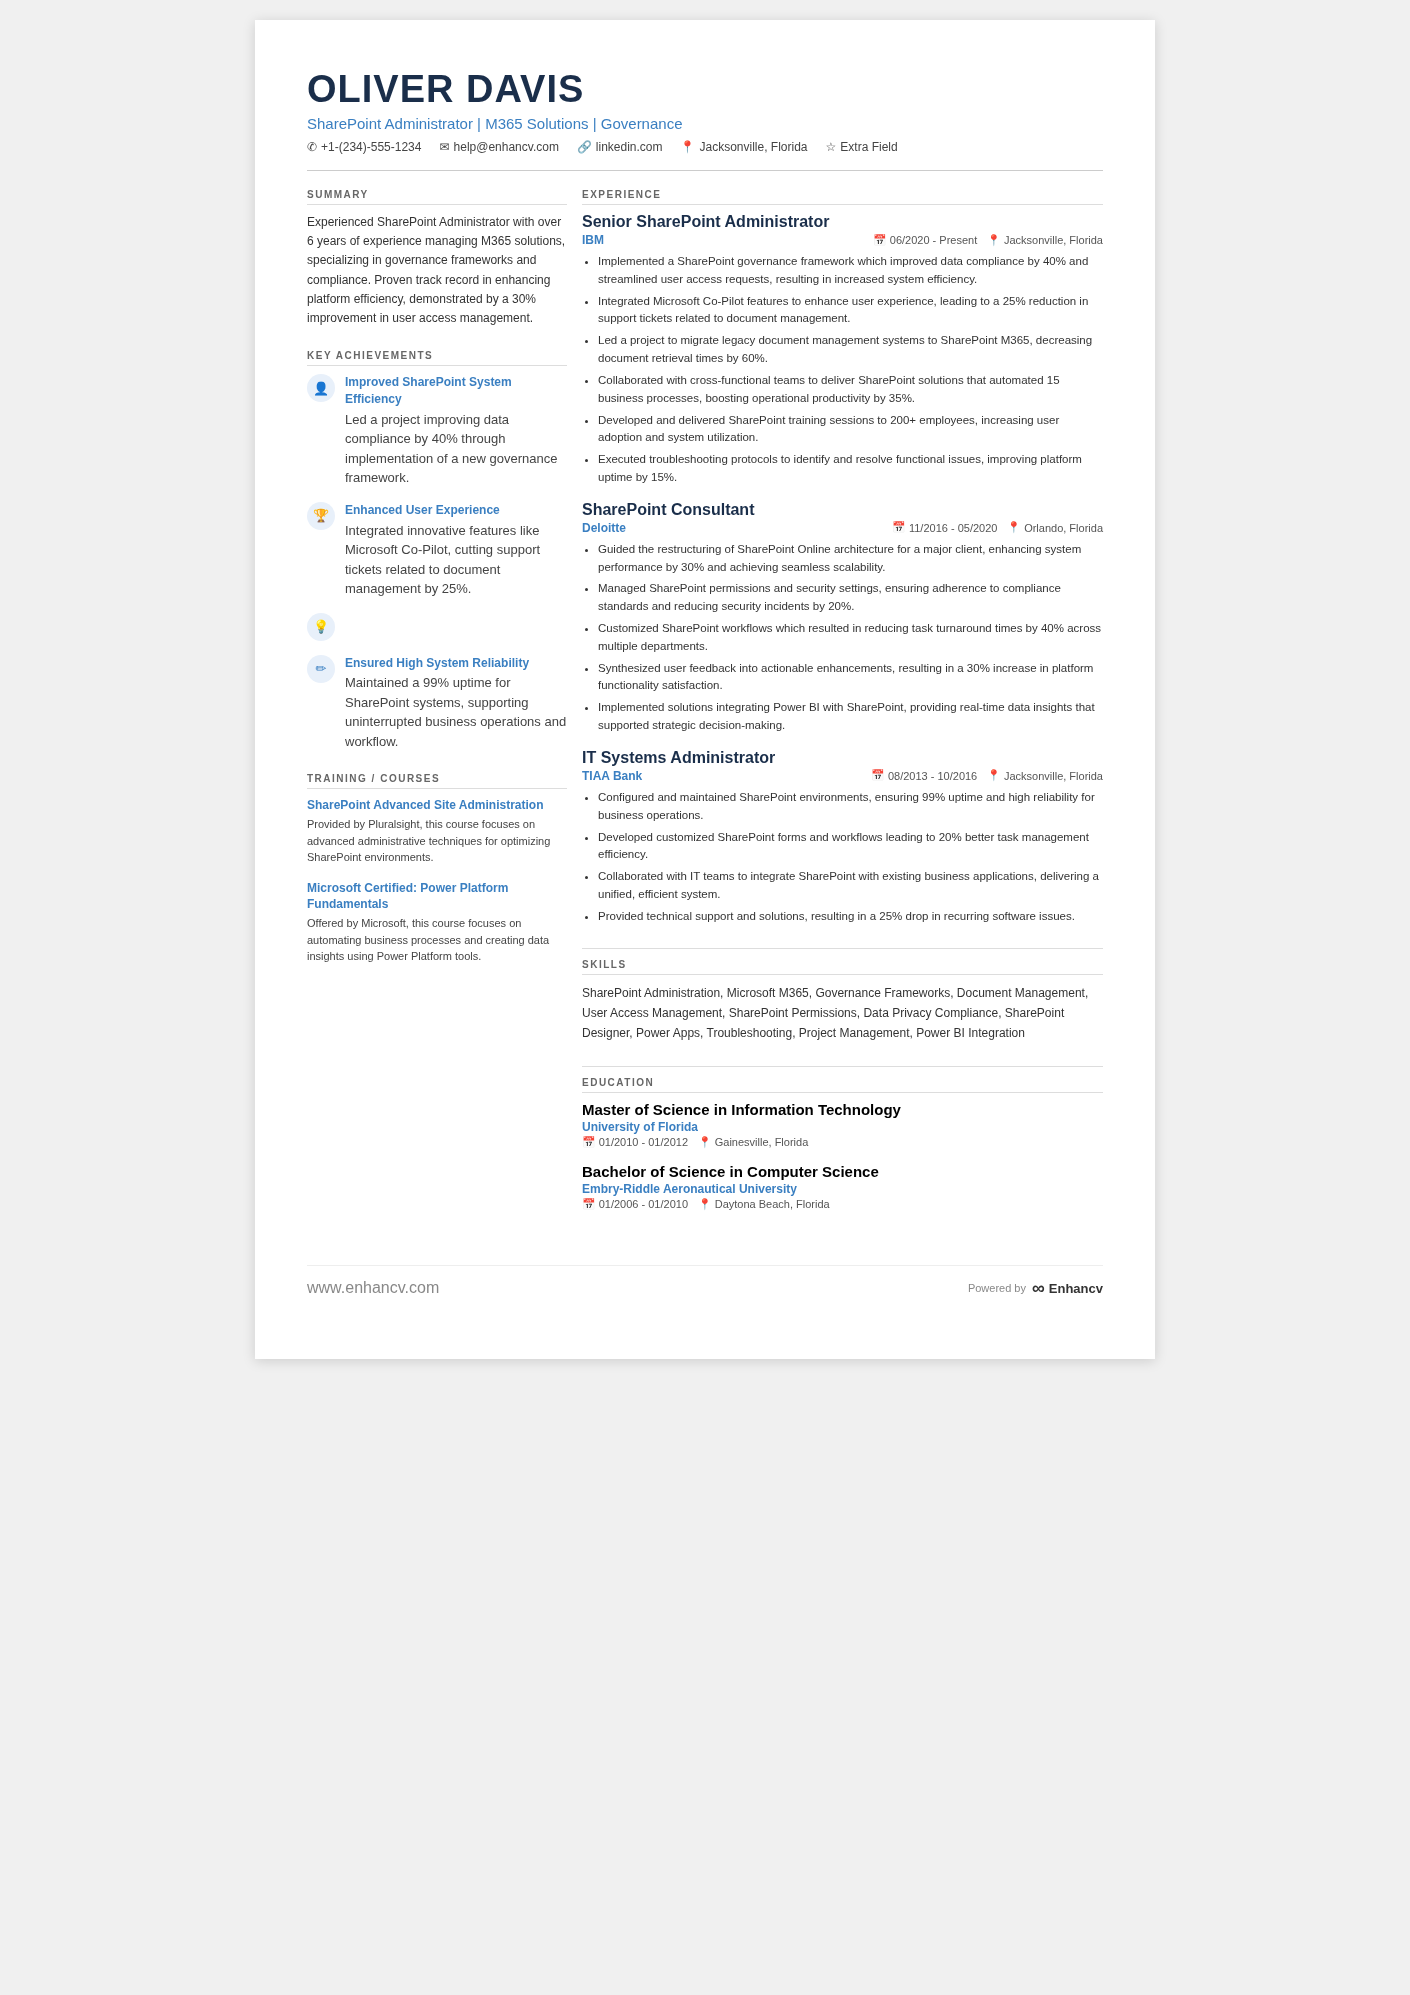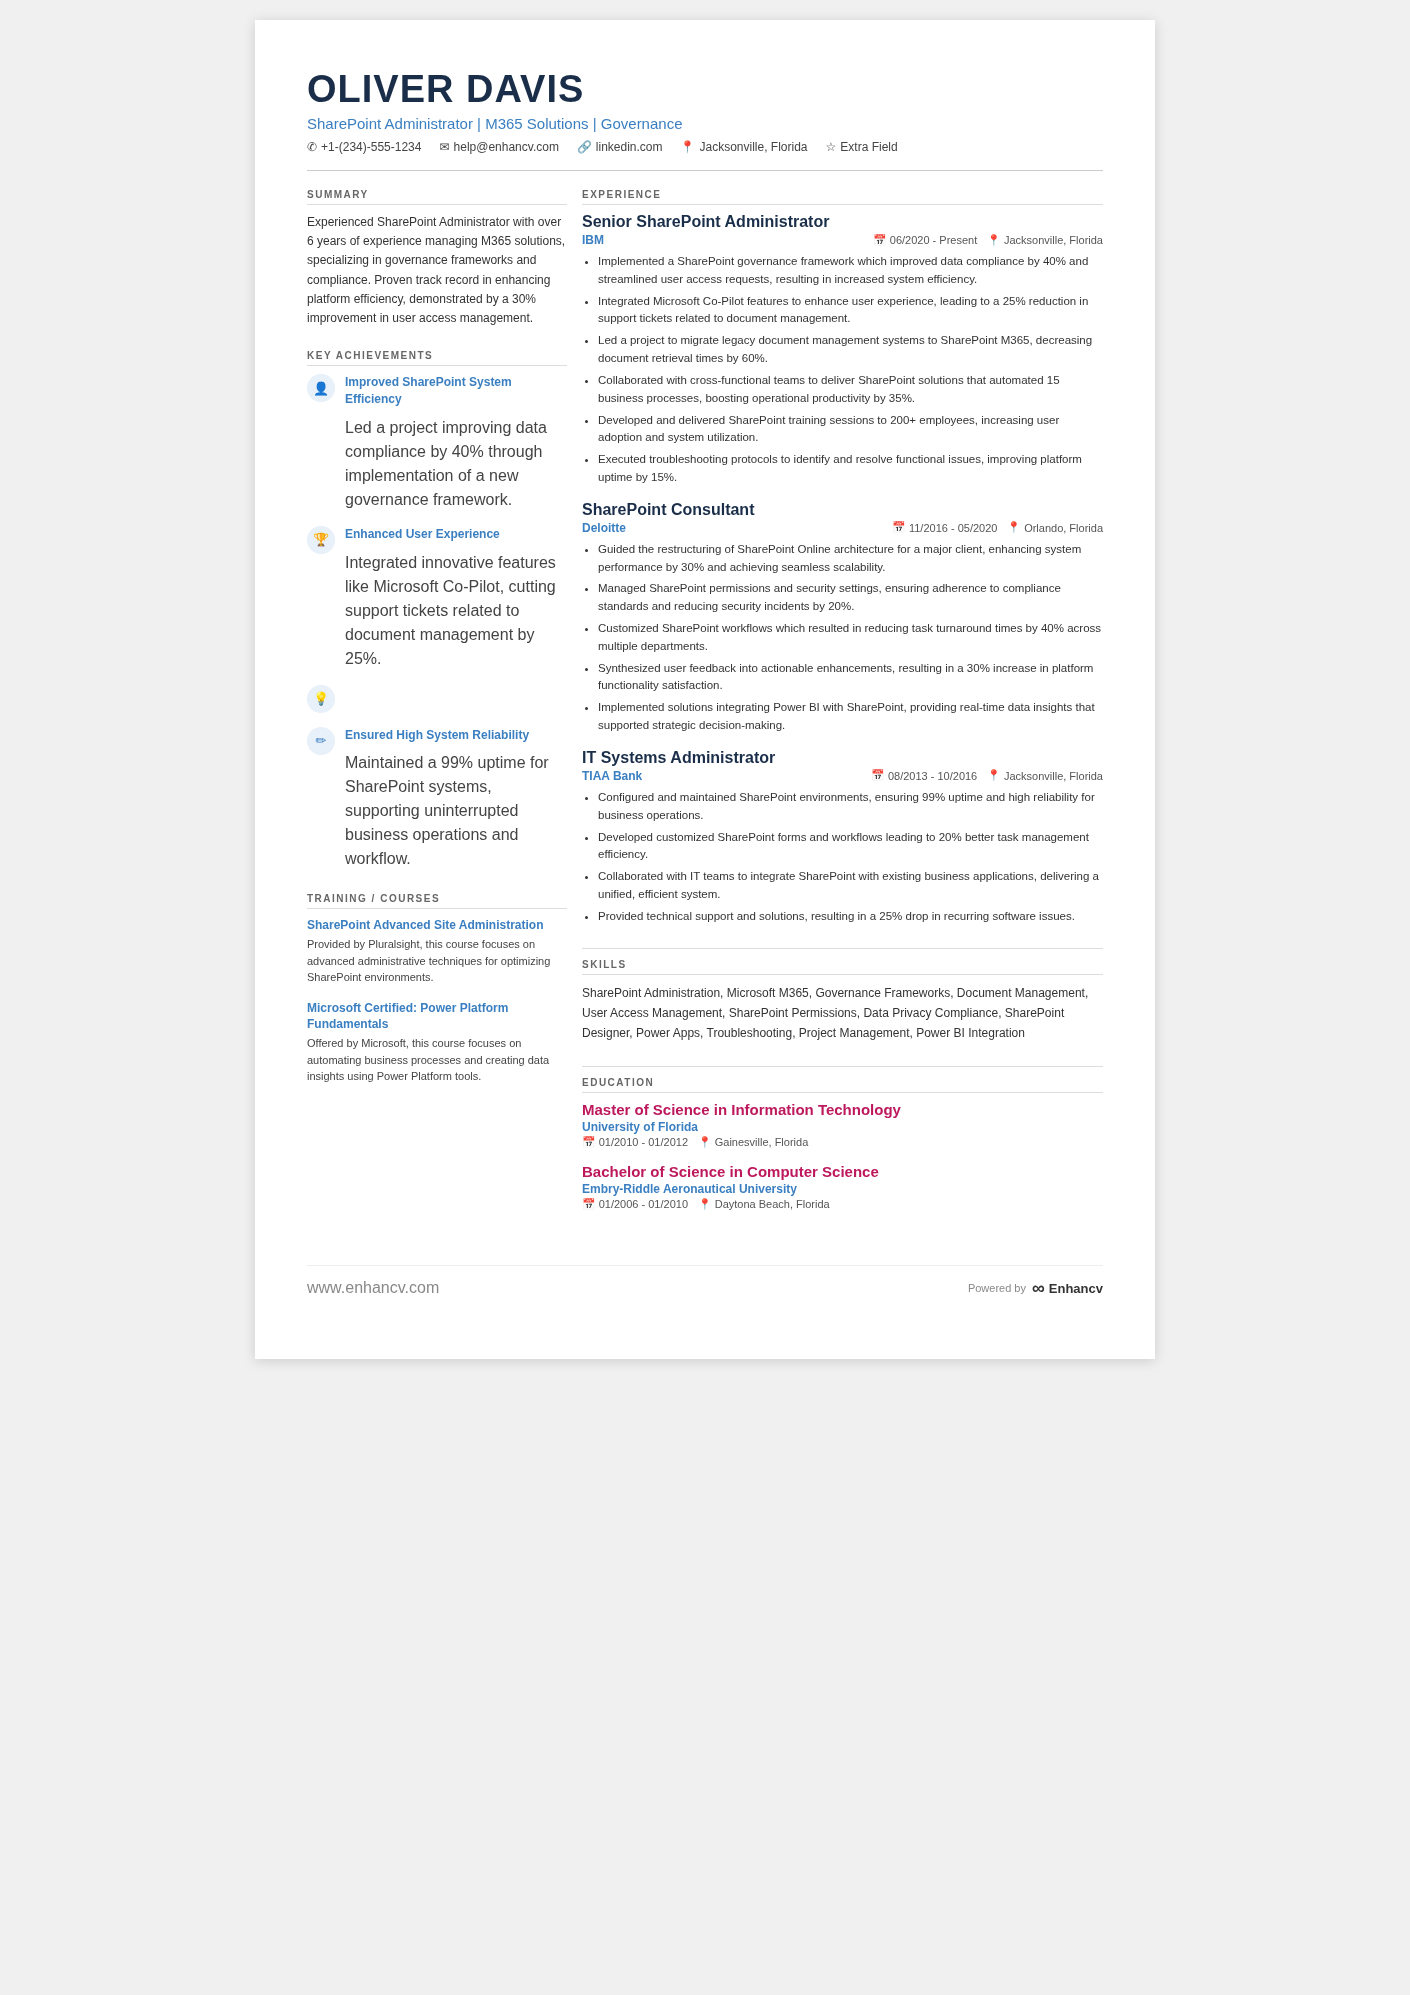--- a/index.html
+++ b/index.html
@@ -105,24 +105,24 @@
       font-size: 13px;
     }
     .achievement-content {}
     .achievement-title {
       font-size: 12px;
       font-weight: 700;
       color: #3a7fc1;
       line-height: 1.4;
     }
     .achievement-desc {
-      font-size: 16px;
+      font-size: 13px;
       color: #444;
       line-height: 1.5;
-      margin-top: 8px;
+      margin-top: 2px;
     }
     
     .course-item {
       margin-bottom: 14px;
     }
     .course-title {
       font-size: 12px;
       font-weight: 700;
       color: #3a7fc1;
       line-height: 1.4;
@@ -184,21 +184,21 @@
     
     .skills-text {
       font-size: 12px;
       color: #333;
       line-height: 1.7;
     }
     
     .edu-degree {
       font-size: 15px;
       font-weight: 700;
-      color: #be185d;
+      color: #000000;
       margin-bottom: 2px;
     }
     .edu-school {
       font-size: 12px;
       font-weight: 700;
       color: #3a7fc1;
     }
     .edu-meta {
       font-size: 11px;
       color: #555;

